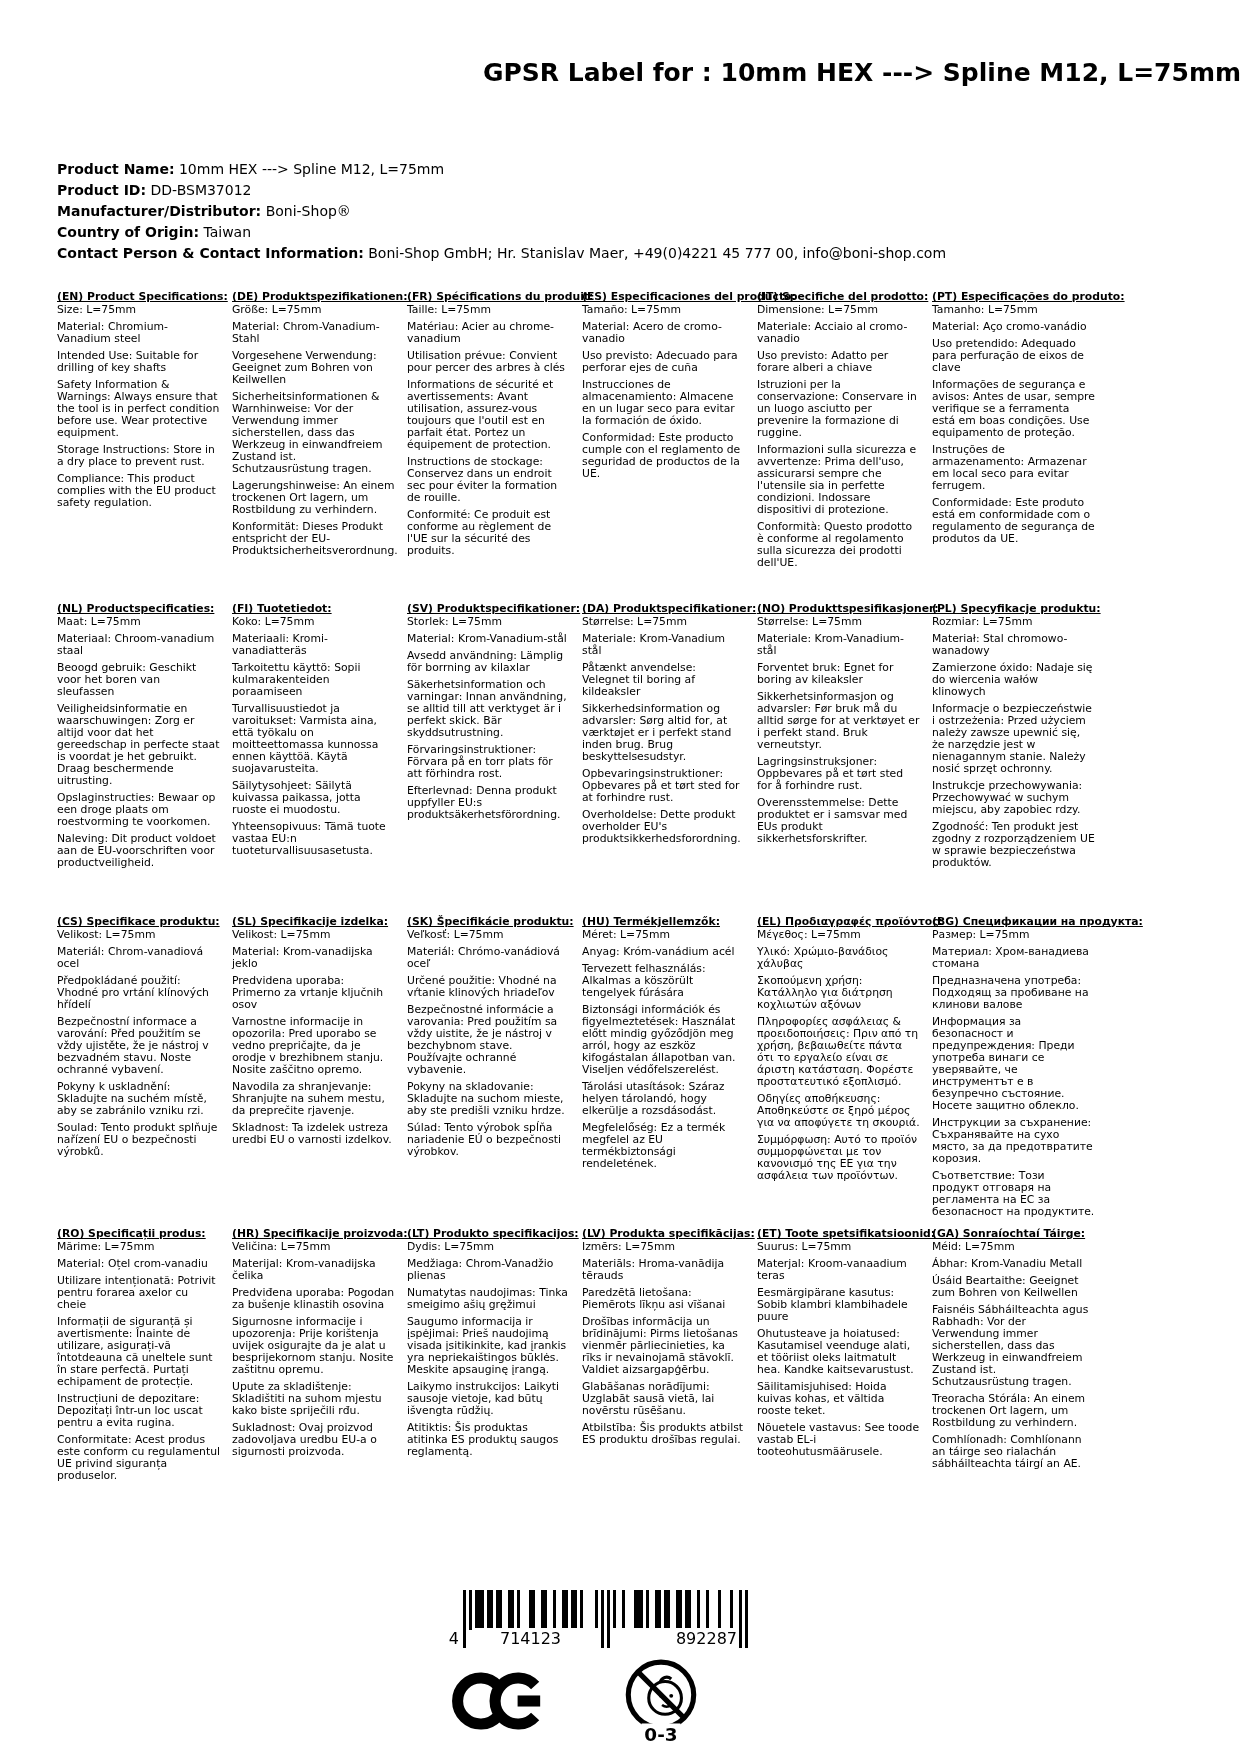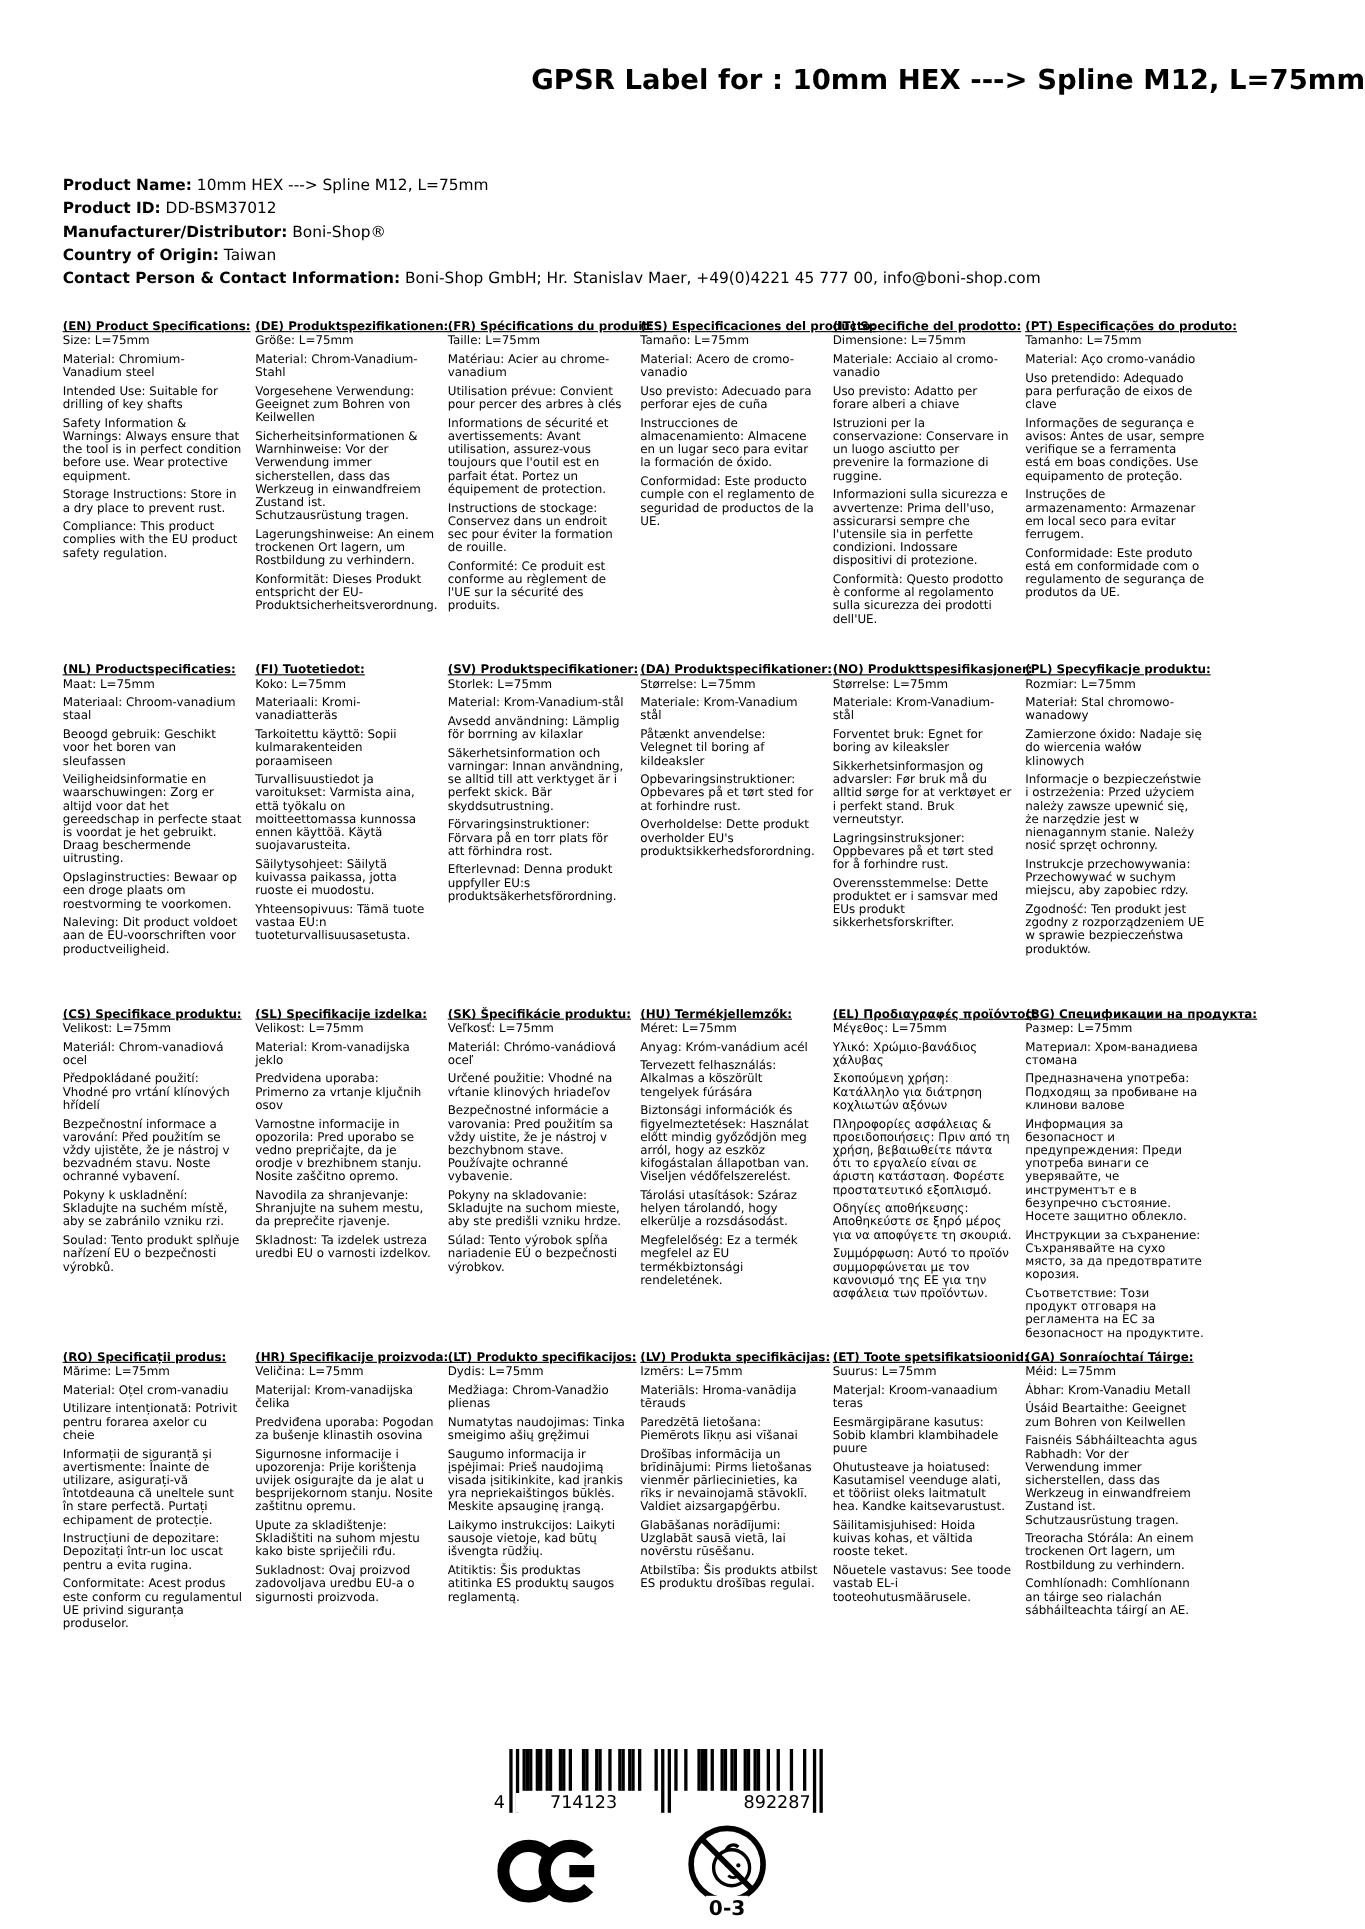--- a/index.html
+++ b/index.html
@@ -130,20 +130,21 @@
         <p>Avsedd användning: Lämplig för borrning av kilaxlar</p>
         <p>Säkerhetsinformation och varningar: Innan användning, se alltid till att verktyget är i perfekt skick. Bär skyddsutrustning.</p>
         <p>Förvaringsinstruktioner: Förvara på en torr plats för att förhindra rost.</p>
         <p>Efterlevnad: Denna produkt uppfyller EU:s produktsäkerhetsförordning.</p>
       </div>
       <div class="lang-cell">
         <div class="lang-head">(DA) Produktspecifikationer:</div>
         <p>Størrelse: L=75mm</p>
         <p>Materiale: Krom-Vanadium stål</p>
         <p>Påtænkt anvendelse: Velegnet til boring af kildeaksler</p>
+        <p>Sikkerhedsinformation og advarsler: Sørg altid for, at værktøjet er i perfekt stand inden brug. Brug beskyttelsesudstyr.</p>
         <p>Opbevaringsinstruktioner: Opbevares på et tørt sted for at forhindre rust.</p>
         <p>Overholdelse: Dette produkt overholder EU's produktsikkerhedsforordning.</p>
       </div>
       <div class="lang-cell">
         <div class="lang-head">(NO) Produkttspesifikasjoner:</div>
         <p>Størrelse: L=75mm</p>
         <p>Materiale: Krom-Vanadium-stål</p>
         <p>Forventet bruk: Egnet for boring av kileaksler</p>
         <p>Sikkerhetsinformasjon og advarsler: Før bruk må du alltid sørge for at verktøyet er i perfekt stand. Bruk verneutstyr.</p>
         <p>Lagringsinstruksjoner: Oppbevares på et tørt sted for å forhindre rust.</p>

